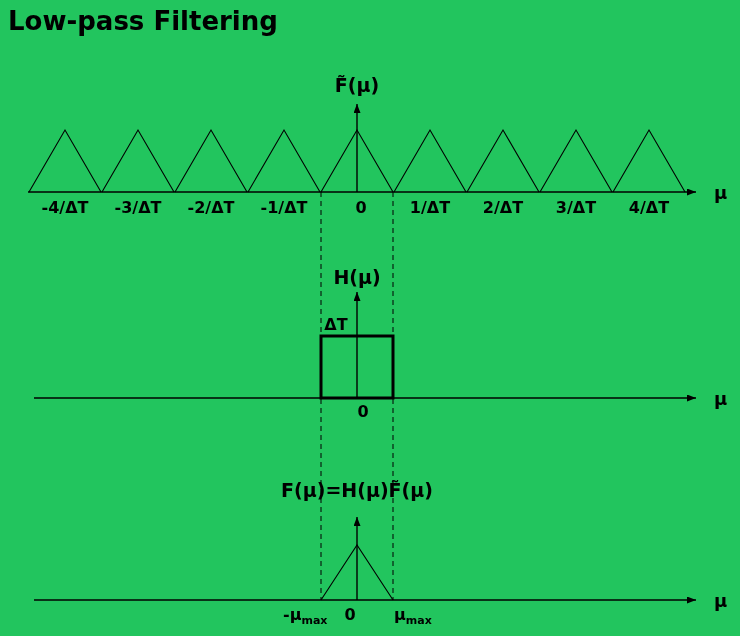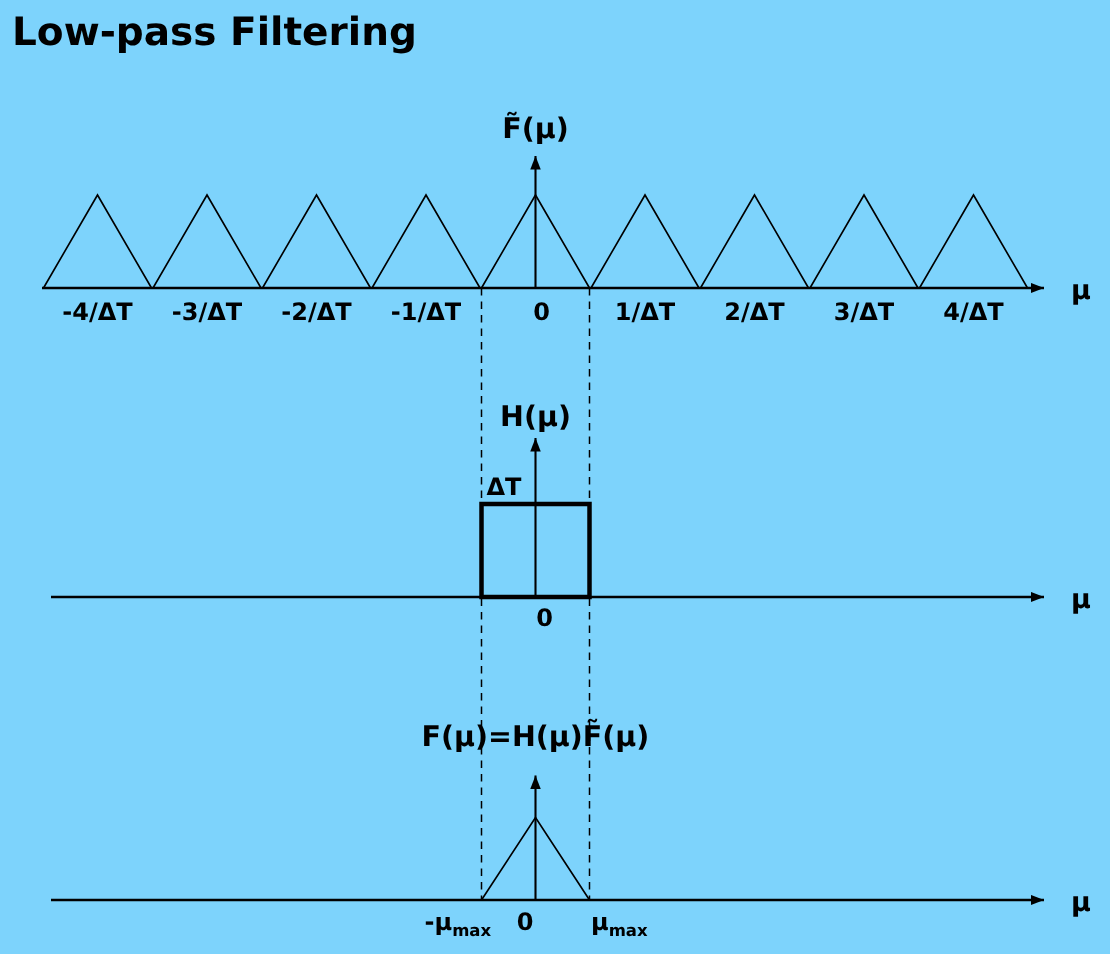--- a/index.html
+++ b/index.html
@@ -1,20 +1,20 @@
 <!DOCTYPE html>
 <html><head>
 <meta charset="utf-8">
 <style>
   html, body { margin: 0; padding: 0; background: #ffffff; }
   .canvas {
     position: relative;
     width: 740px;
     height: 636px;
-    background: #7dd3fc;
+    background: #22c55e;
     overflow: hidden;
   }
   svg { display: block; }
   text {
     font-family: "DejaVu Sans", "Liberation Sans", sans-serif;
     fill: #000000;
   }
   .t-title { font-size: 26px; font-weight: bold; }
   .t-label { font-size: 19px; font-weight: bold; }
   .t-tick  { font-size: 16px; font-weight: bold; }

